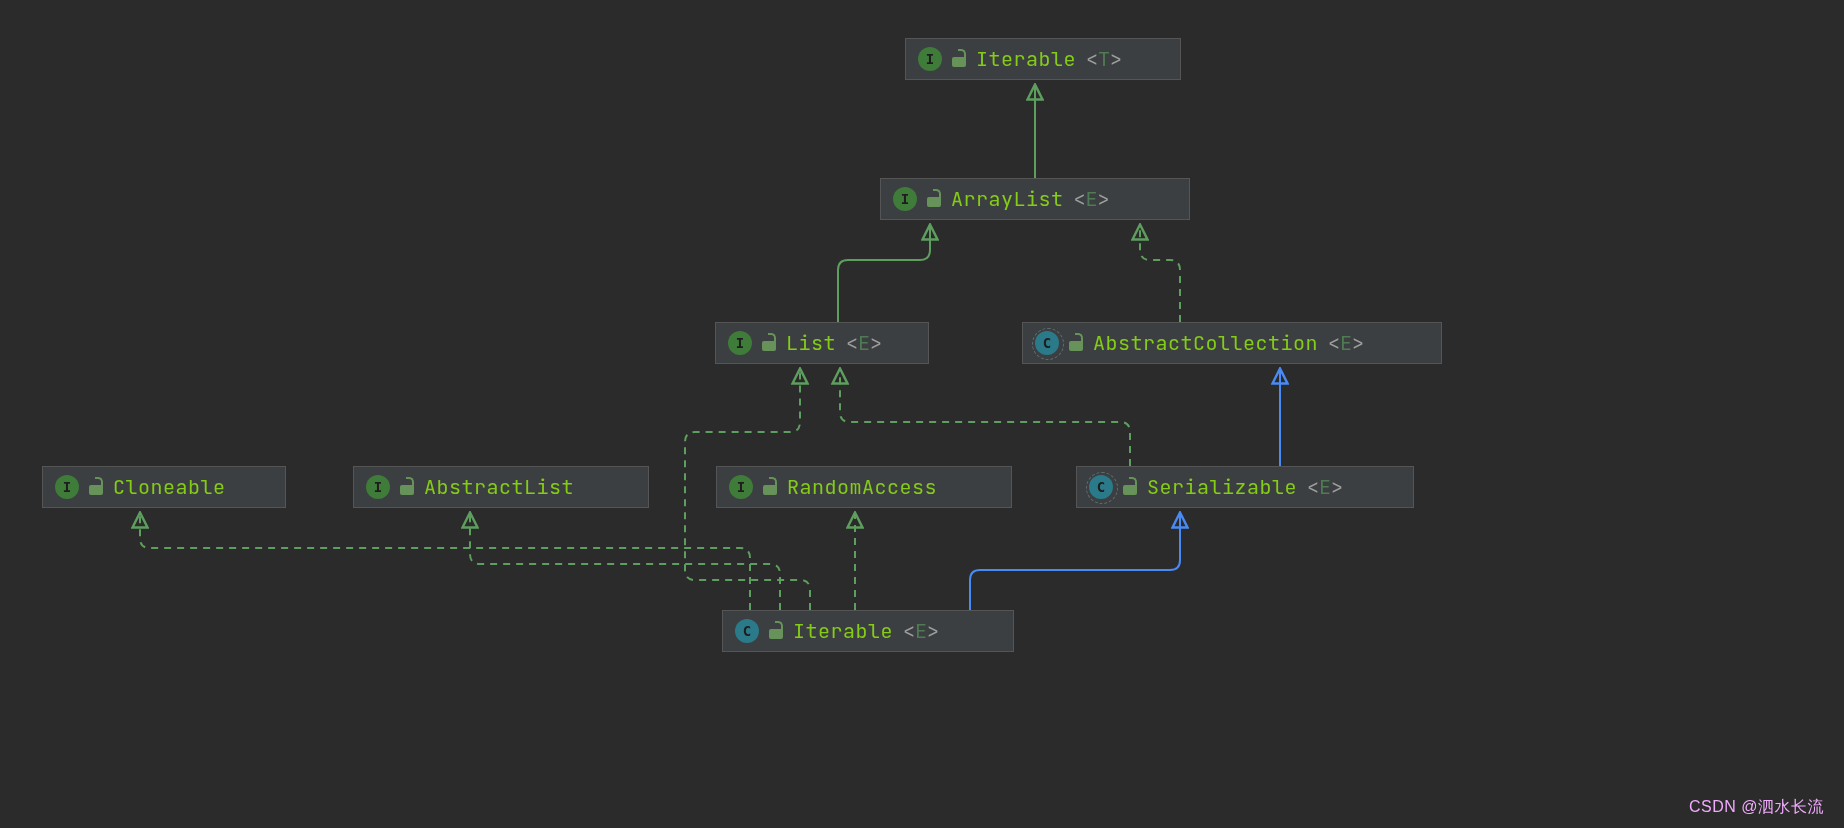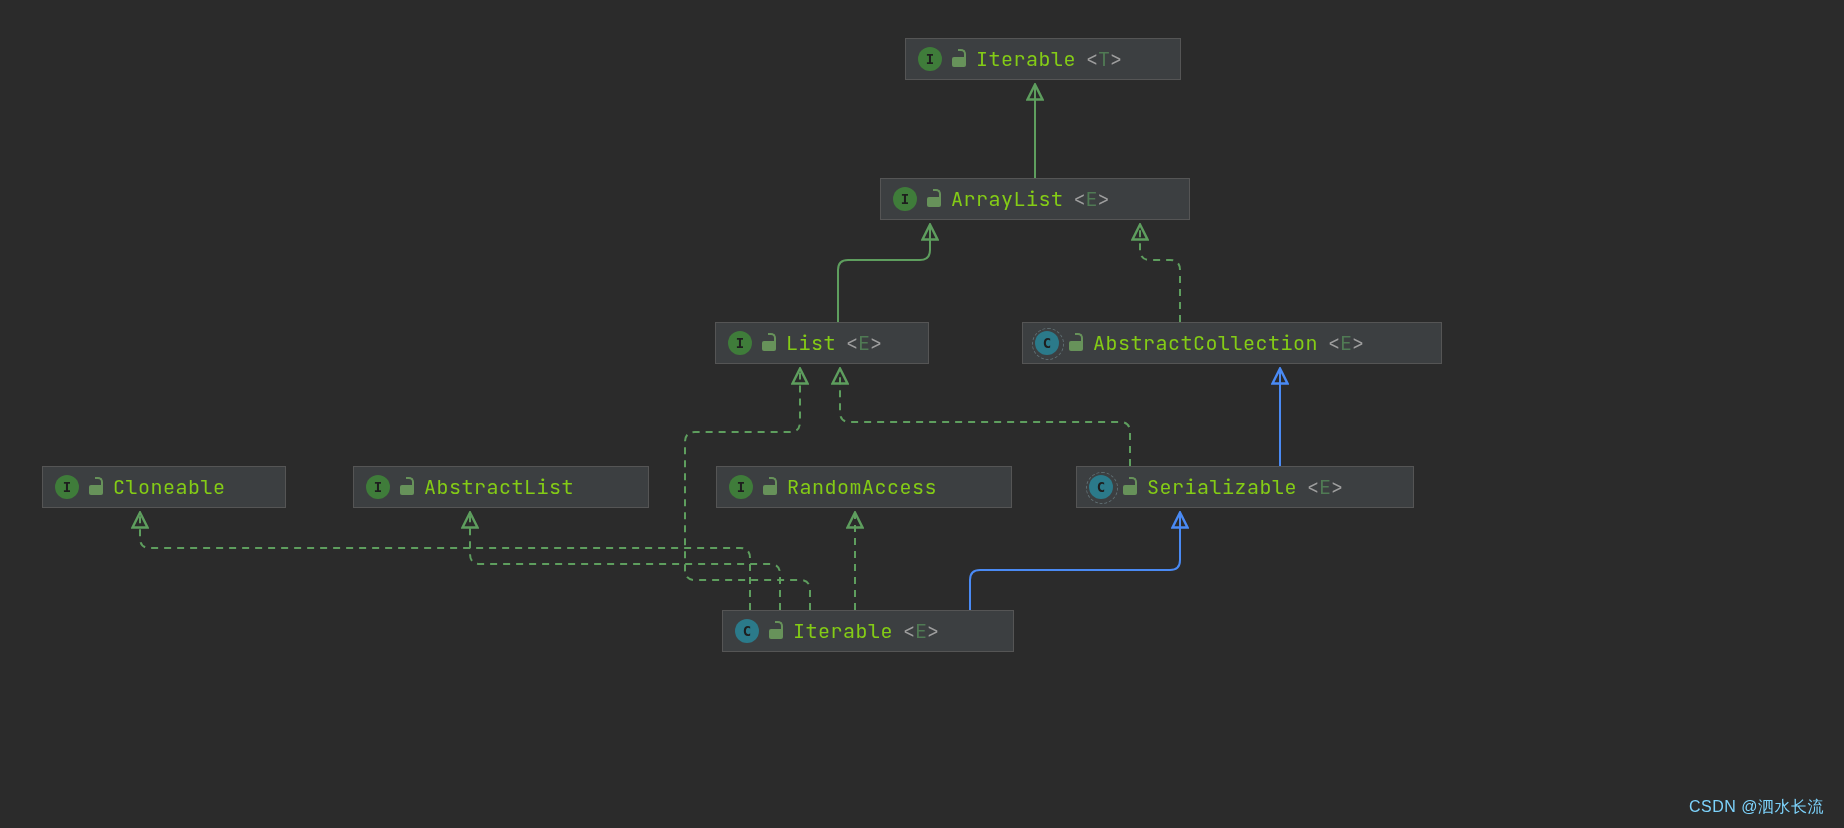--- a/index.html
+++ b/index.html
@@ -91,21 +91,21 @@
     border-radius: 2px;
   }
   .name { color: #84cc16; letter-spacing: .5px; }
   .gen  { color: #9e9e9e; }
   .gen .param { color: #507a54; }
   .watermark {
     position: absolute;
     right: 20px;
     bottom: 10px;
     font-size: 16px;
-    color: #7dd3fc;
+    color: #f0abfc;
     font-family: sans-serif;
     letter-spacing: .5px;
   }
 </style>
 </head>
 <body>
 
 <div class="canvas">
   <svg class="edges">
     <defs>

